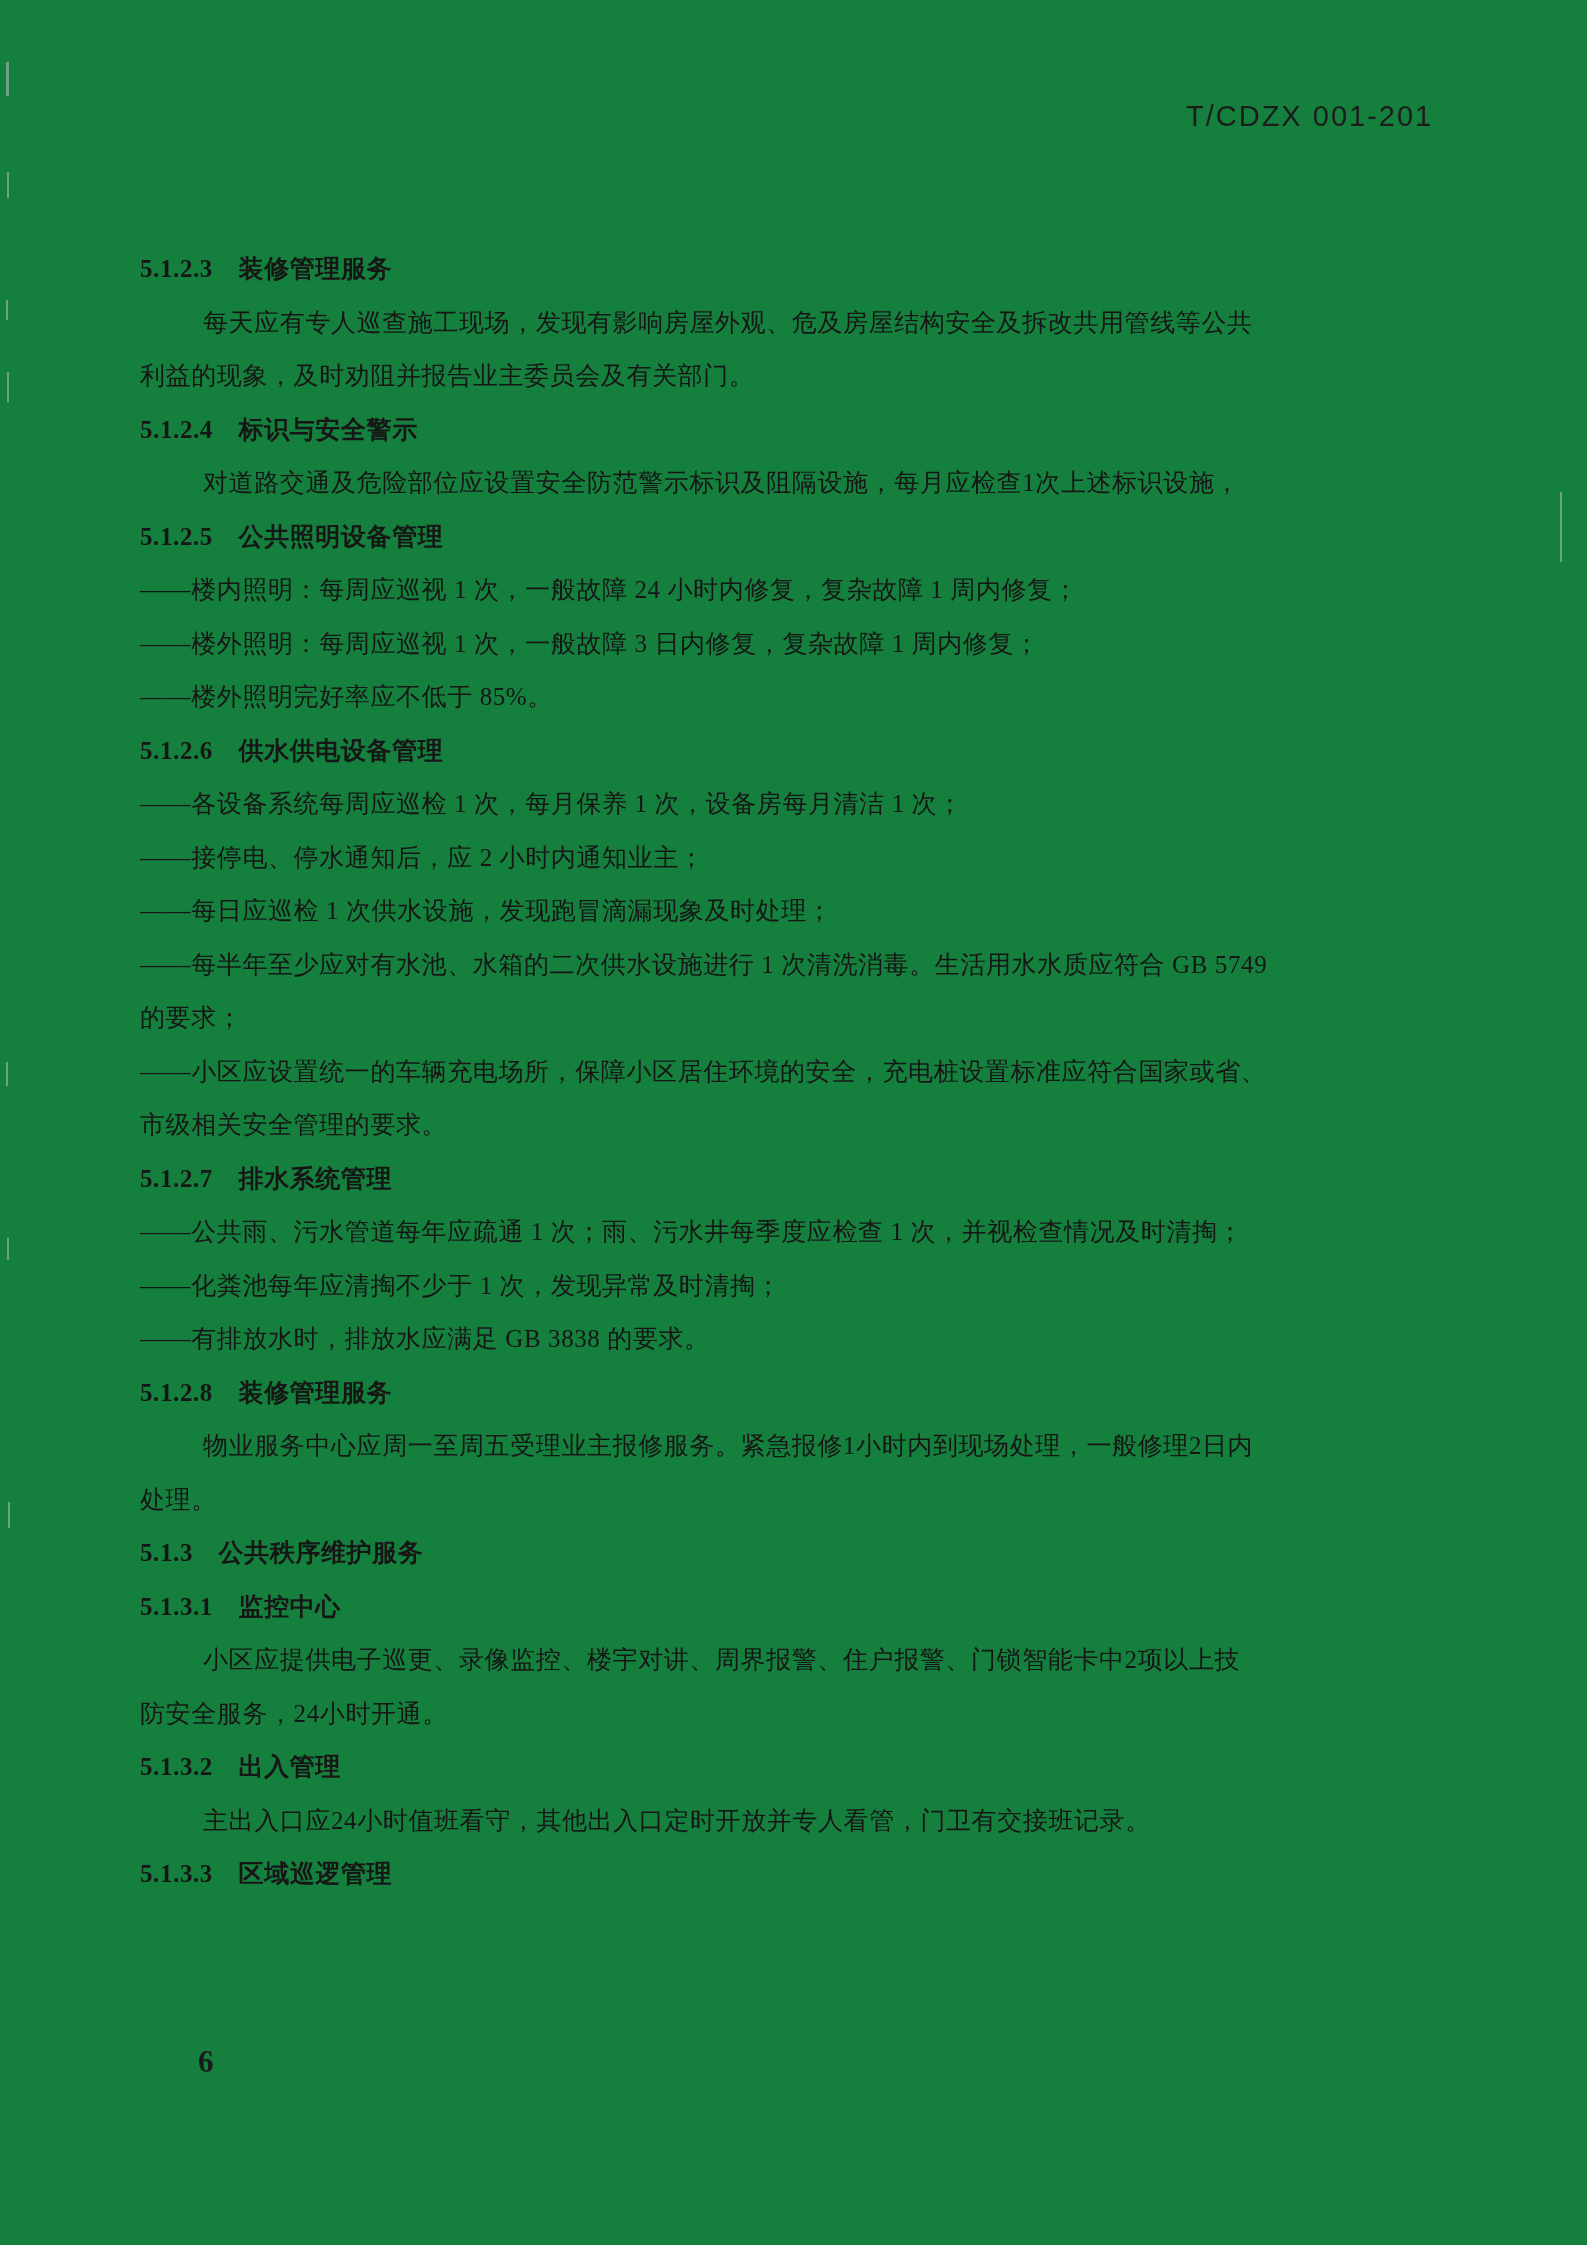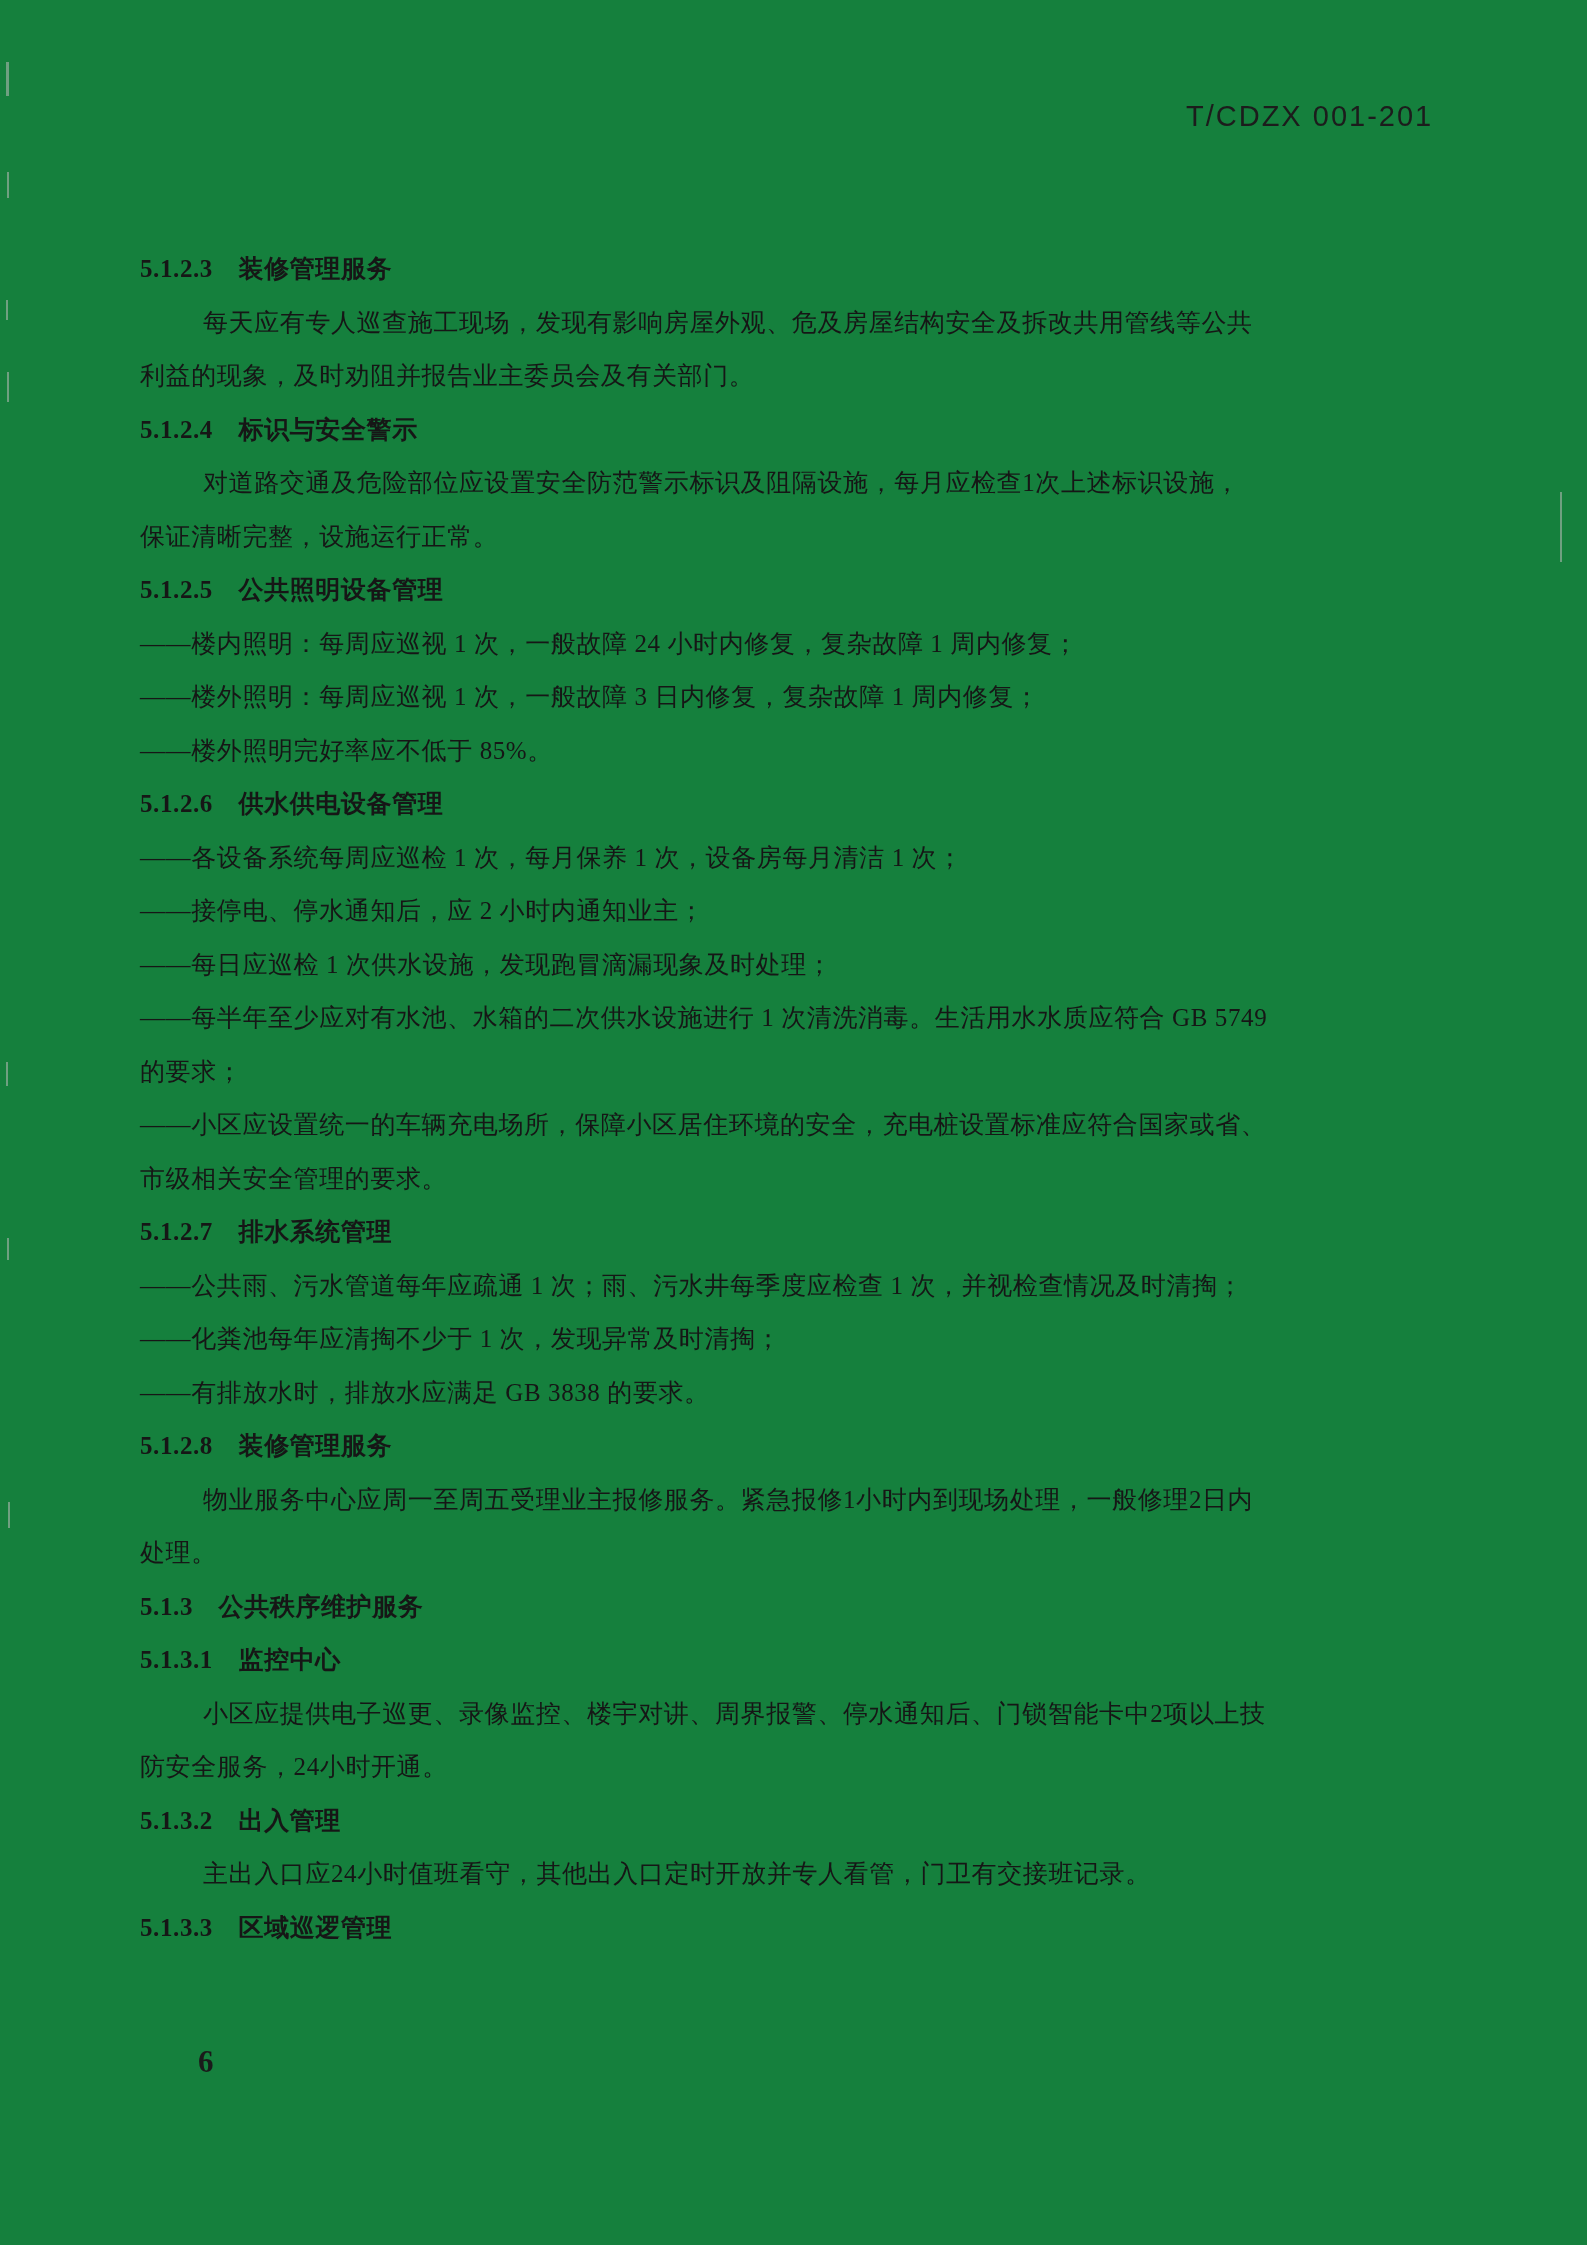--- a/index.html
+++ b/index.html
@@ -77,21 +77,20 @@
 <div class="page">
 
   <div class="header-code">T/CDZX 001-201</div>
 
   <div class="doc-body">
       <div class="line line--heading">5.1.2.3　装修管理服务</div>
       <div class="line line--indent">每天应有专人巡查施工现场，发现有影响房屋外观、危及房屋结构安全及拆改共用管线等公共</div>
       <div class="line line--plain">利益的现象，及时劝阻并报告业主委员会及有关部门。</div>
       <div class="line line--heading">5.1.2.4　标识与安全警示</div>
       <div class="line line--indent">对道路交通及危险部位应设置安全防范警示标识及阻隔设施，每月应检查1次上述标识设施，</div>
-      <div class="line line--plain">保证清晰完整，设施运行正常。</div>
       <div class="line line--heading">5.1.2.5　公共照明设备管理</div>
       <div class="line line--plain">——楼内照明：每周应巡视 1 次，一般故障 24 小时内修复，复杂故障 1 周内修复；</div>
       <div class="line line--plain">——楼外照明：每周应巡视 1 次，一般故障 3 日内修复，复杂故障 1 周内修复；</div>
       <div class="line line--plain">——楼外照明完好率应不低于 85%。</div>
       <div class="line line--heading">5.1.2.6　供水供电设备管理</div>
       <div class="line line--plain">——各设备系统每周应巡检 1 次，每月保养 1 次，设备房每月清洁 1 次；</div>
       <div class="line line--plain">——接停电、停水通知后，应 2 小时内通知业主；</div>
       <div class="line line--plain">——每日应巡检 1 次供水设施，发现跑冒滴漏现象及时处理；</div>
       <div class="line line--plain">——每半年至少应对有水池、水箱的二次供水设施进行 1 次清洗消毒。生活用水水质应符合 GB 5749</div>
       <div class="line line--plain">的要求；</div>
@@ -99,21 +98,21 @@
       <div class="line line--plain">市级相关安全管理的要求。</div>
       <div class="line line--heading">5.1.2.7　排水系统管理</div>
       <div class="line line--plain">——公共雨、污水管道每年应疏通 1 次；雨、污水井每季度应检查 1 次，并视检查情况及时清掏；</div>
       <div class="line line--plain">——化粪池每年应清掏不少于 1 次，发现异常及时清掏；</div>
       <div class="line line--plain">——有排放水时，排放水应满足 GB 3838 的要求。</div>
       <div class="line line--heading">5.1.2.8　装修管理服务</div>
       <div class="line line--indent">物业服务中心应周一至周五受理业主报修服务。紧急报修1小时内到现场处理，一般修理2日内</div>
       <div class="line line--plain">处理。</div>
       <div class="line line--heading">5.1.3　公共秩序维护服务</div>
       <div class="line line--heading">5.1.3.1　监控中心</div>
-      <div class="line line--indent">小区应提供电子巡更、录像监控、楼宇对讲、周界报警、停水通知后、门锁智能卡中2项以上技</div>
+      <div class="line line--indent">小区应提供电子巡更、录像监控、楼宇对讲、周界报警、住户报警、门锁智能卡中2项以上技</div>
       <div class="line line--plain">防安全服务，24小时开通。</div>
       <div class="line line--heading">5.1.3.2　出入管理</div>
       <div class="line line--indent">主出入口应24小时值班看守，其他出入口定时开放并专人看管，门卫有交接班记录。</div>
       <div class="line line--heading">5.1.3.3　区域巡逻管理</div>
     </div>
 
   <div class="page-number">6</div>
 
   <div class="artifact a1"></div>
   <div class="artifact a2"></div>

